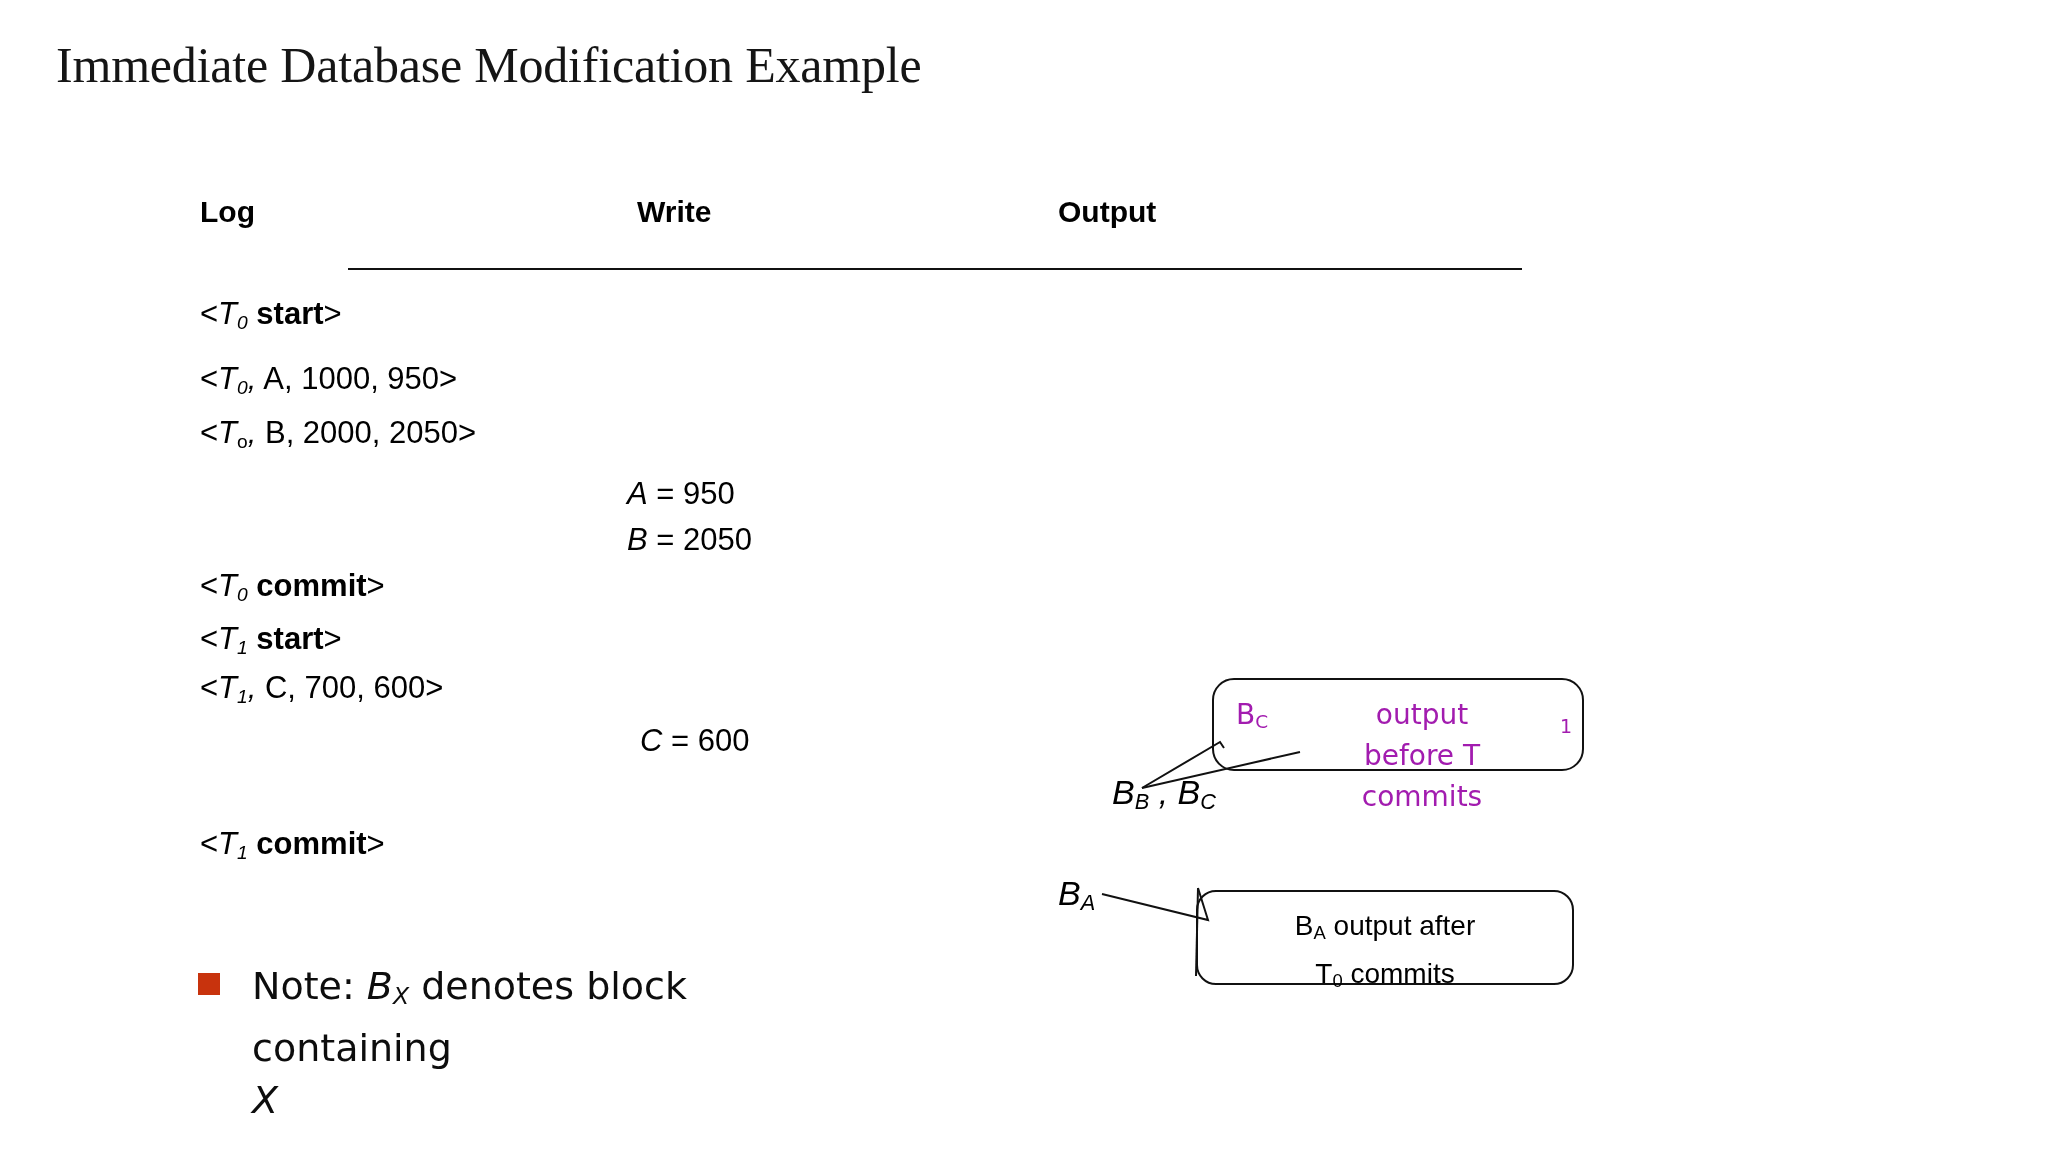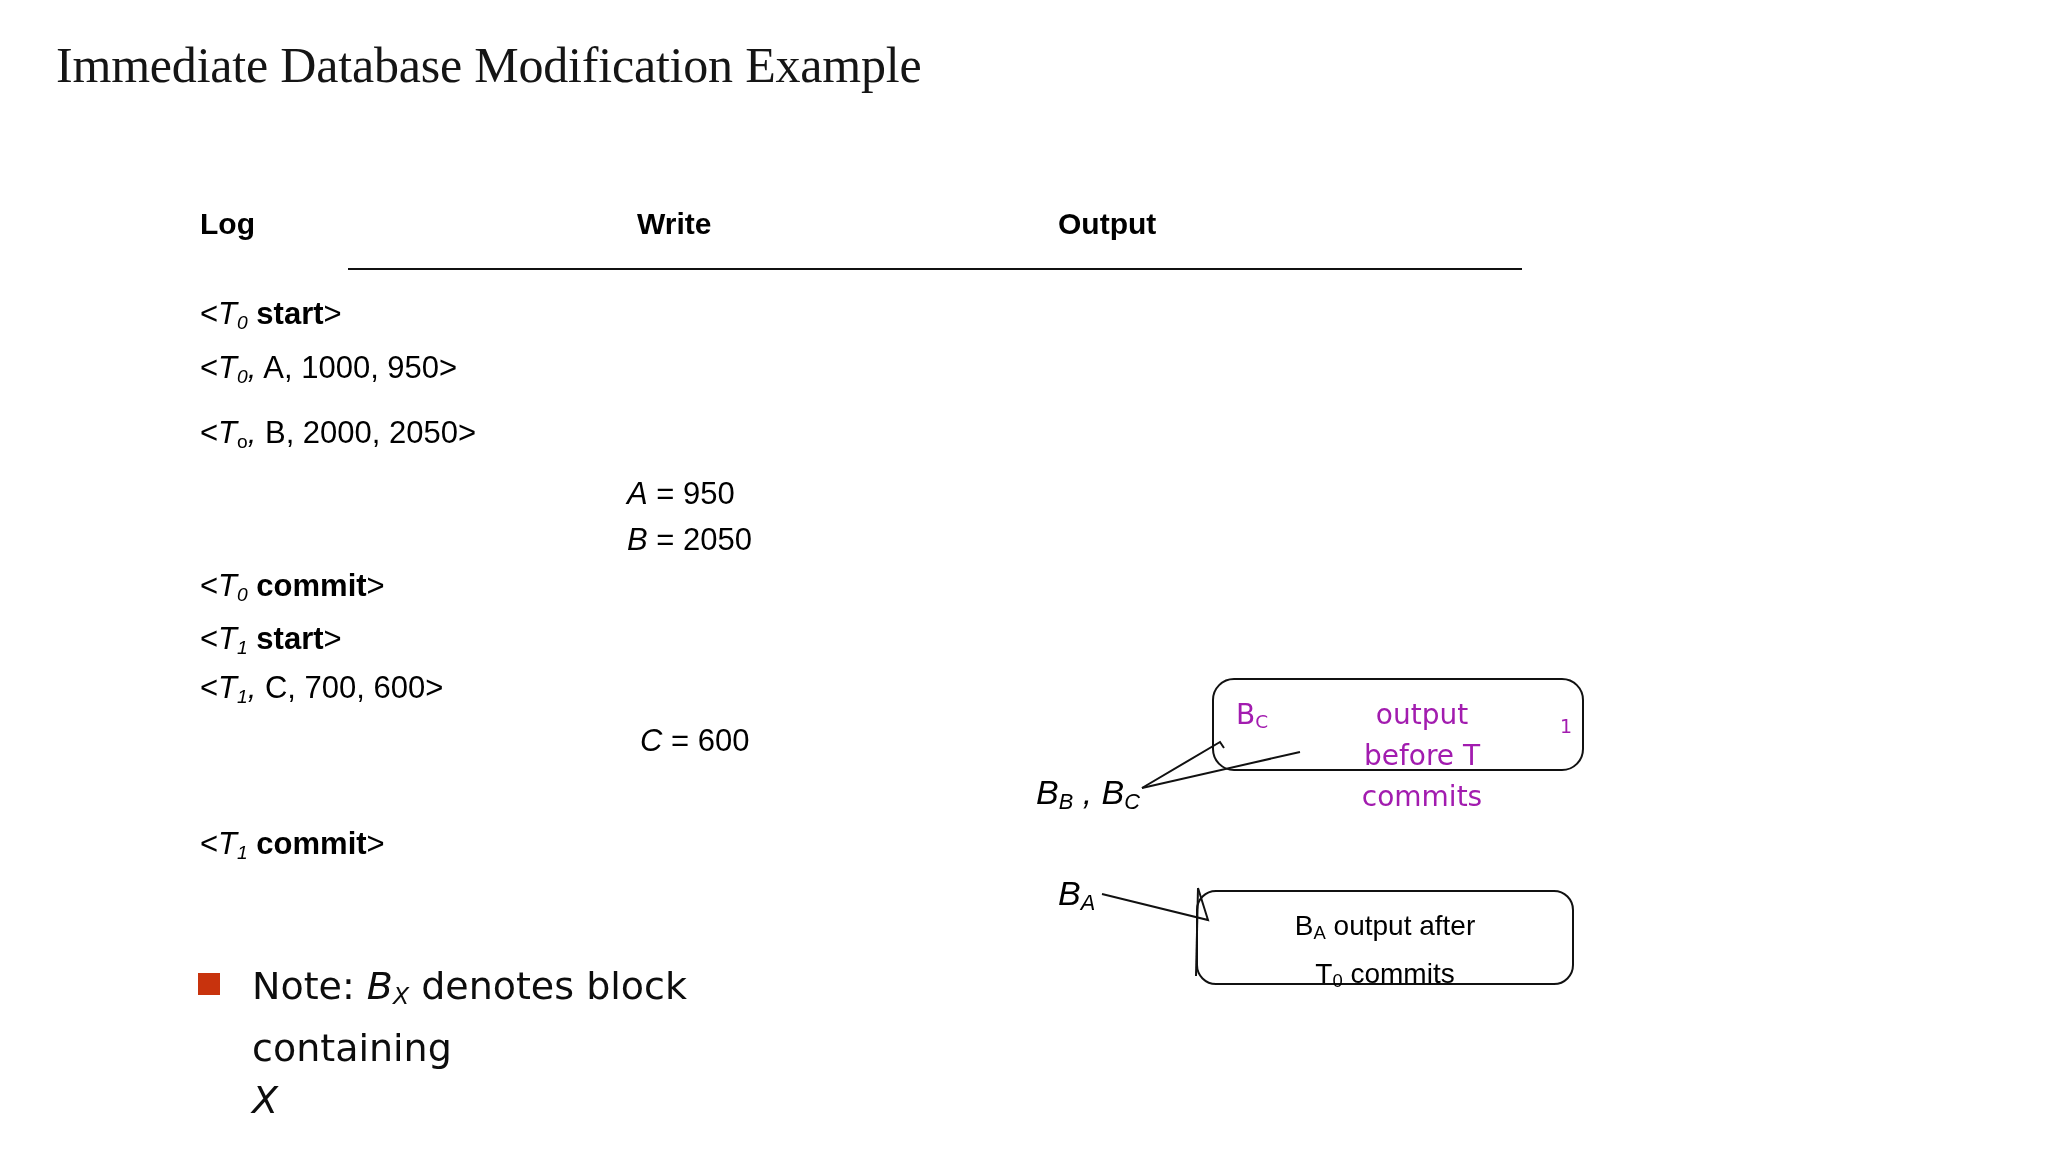--- a/index.html
+++ b/index.html
@@ -30,21 +30,20 @@
   }
 
   
   .col-head {
     position: absolute;
     font-family: "Liberation Sans", sans-serif;
     font-size: 30px;
     font-weight: bold;
     color: #000;
     white-space: nowrap;
-    margin-top: 12px;
   }
   #head-log    { left: 200px;  top: 195px; }
   #head-write  { left: 637px;  top: 195px; }
   #head-output { left: 1058px; top: 195px; }
 
   
   #header-rule {
     position: absolute;
     left: 348px;
     top: 268px;
@@ -66,21 +65,21 @@
   .log-line .t-italic { font-style: italic; font-weight: normal; margin-top: 8px; }
   .log-line .kw { font-weight: bold; }
   .log-line sub {
     font-size: 0.62em;
     vertical-align: -0.25em;
     font-style: italic;
   }
   .log-line sub.upright { font-style: normal; }
 
   #log-0 { top: 298px; }
-  #log-1 { top: 352px; }
+  #log-1 { top: 363px; }
   #log-2 { top: 417px; }
   #log-3 { top: 570px; }
   #log-4 { top: 623px; }
   #log-5 { top: 672px; }
   #log-6 { top: 828px; }
 
   
   .write-line {
     position: absolute;
     font-family: "Liberation Sans", sans-serif;
@@ -102,21 +101,21 @@
     font-style: italic;
     color: #000;
     white-space: nowrap;
     line-height: 1;
   }
   .block-label sub {
     font-size: 0.64em;
     vertical-align: -0.22em;
     font-style: italic;
   }
-  #out-bbc { left: 1036px; top: 775px; }
+  #out-bbc { left: 1112px; top: 775px; }
   #out-ba  { left: 1058px; top: 876px; }
 
   
   #callout-1 {
     position: absolute;
     left: 1212px;
     top: 678px;
     width: 372px;
     height: 93px;
     border: 2px solid #111;

